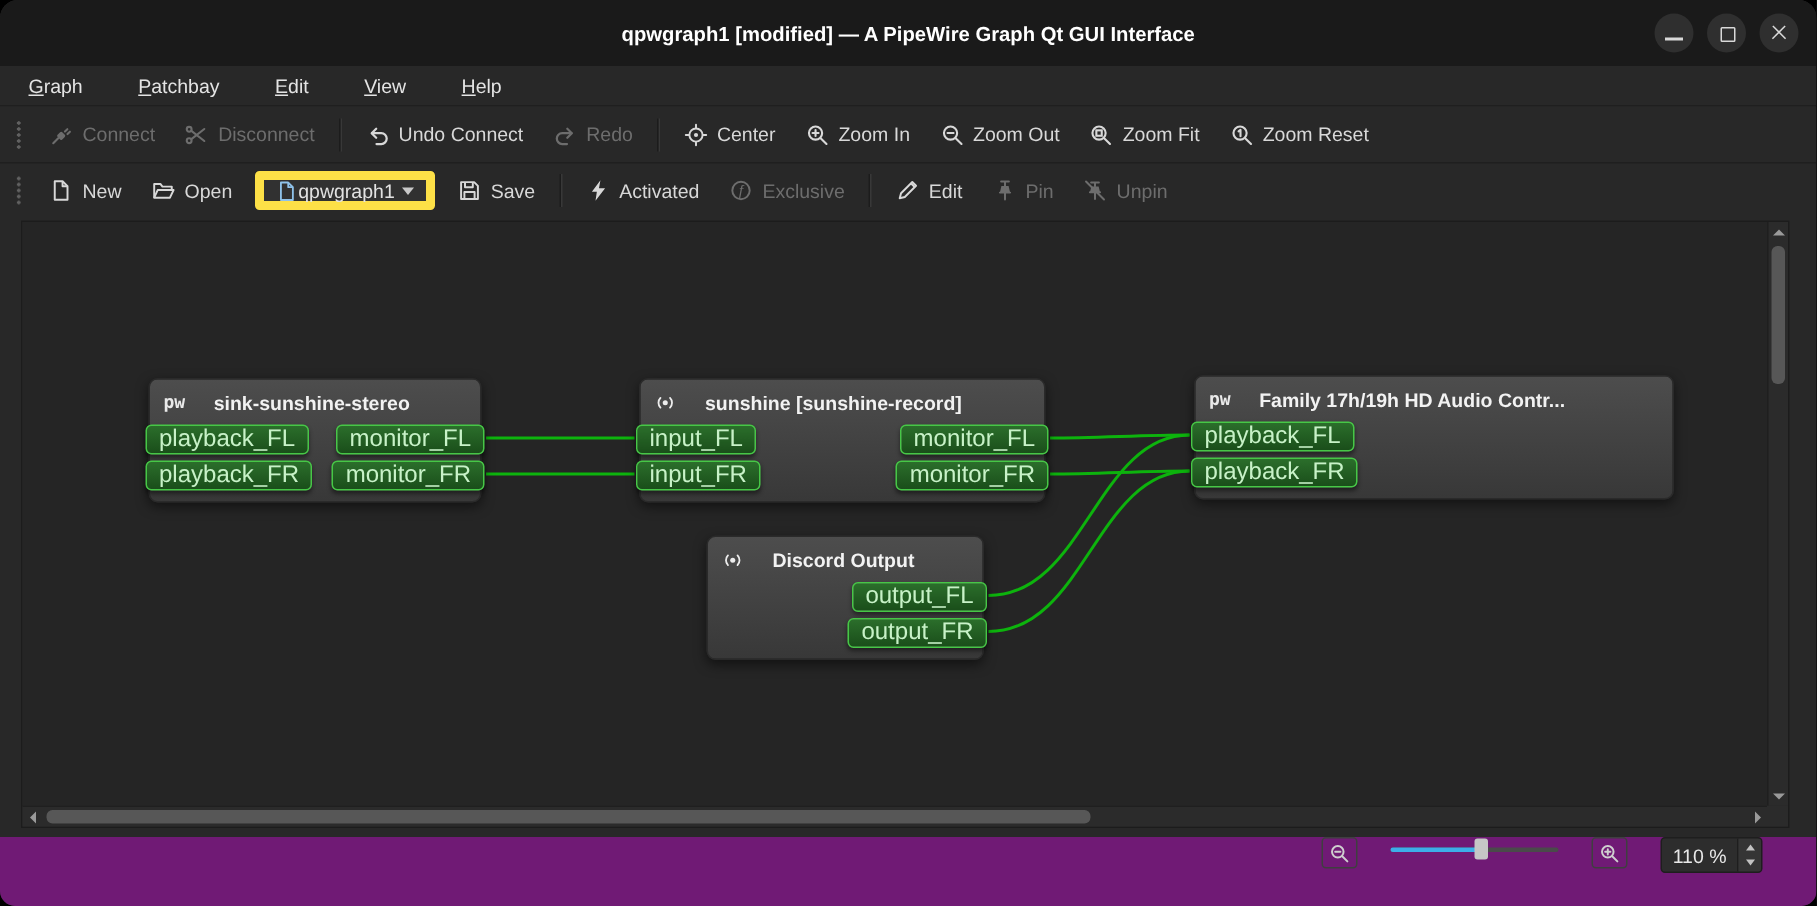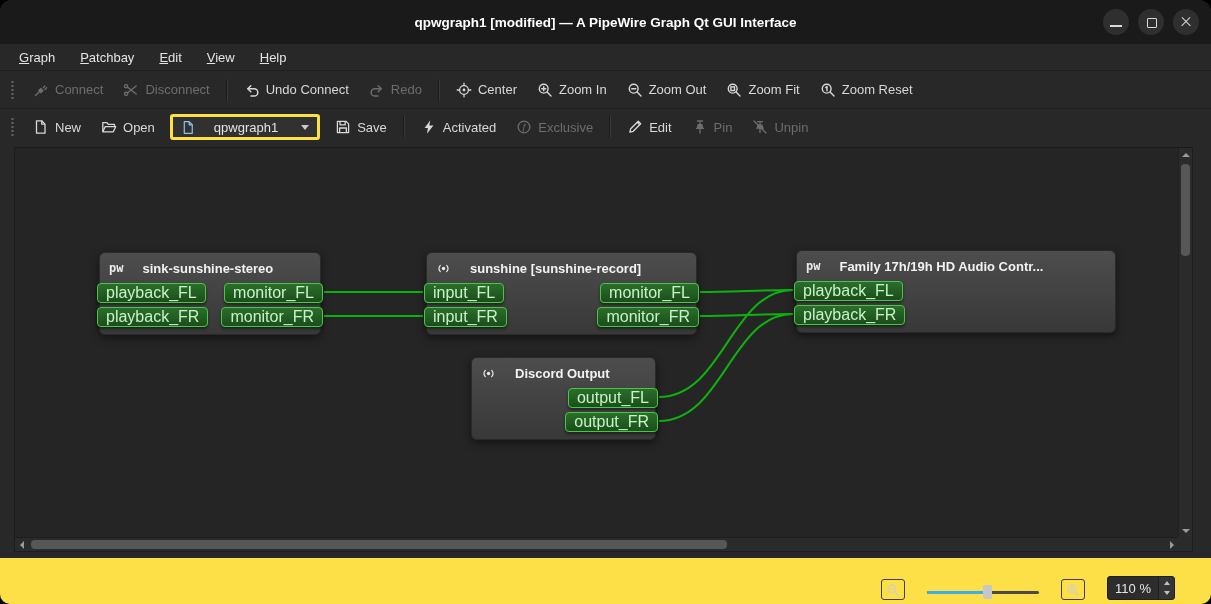--- a/index.html
+++ b/index.html
@@ -20,40 +20,40 @@
   .wbtn.min::after { content:""; position:absolute; left:7px; right:7px; top:16px; height:1.5px; background:#d9d9d9; }
   .wbtn.max::after { content:""; position:absolute; left:8.5px; top:8.5px; width:8px; height:8px;
                      border:1.2px solid #d9d9d9; border-radius:1px; }
   .wbtn.close::before, .wbtn.close::after { content:""; position:absolute; left:7px; top:12.3px;
                      width:12px; height:1.4px; background:#d9d9d9; }
   .wbtn.close::before { transform: rotate(45deg); }
   .wbtn.close::after  { transform: rotate(-45deg); }
 
   
   .menubar { flex: 0 0 27px; background: #282828; display: flex; align-items: center;
-             padding: 0 10px; gap: 7px; border-bottom: 1px solid #1f1f1f; }
+             padding: 0 10px; gap: 19px; border-bottom: 1px solid #1f1f1f; }
   .menu-item { display: inline-block; padding: 3px 9px; color: #e4e4e4; border-radius: 3px; cursor: default; }
   .menu-item::first-letter { text-decoration: underline; }
 
   
   .toolbar { flex: 0 0 37px; background: #282828; display: flex; align-items: center;
              padding: 0 6px; gap: 2px; }
   .toolbar + .toolbar { border-top: 1px solid #1f1f1f; }
   .tb-handle { width: 5px; height: 20px; margin: 0 7px 0 4px;
                background-image: radial-gradient(circle, #616161 1px, transparent 1.3px);
                background-size: 5px 4px; background-position: center; }
   .tb-sep { width: 2px; height: 22px; margin: 0 5px;
             border-left: 1px solid #1c1c1c; border-right: 1px solid #383838; }
   .tbtn { display: inline-flex; align-items: center; gap: 6px; height: 28px; padding: 0 9px;
           background: transparent; border: none; color: #d8d8d8; font: inherit; border-radius: 3px; cursor: pointer; }
   .tbtn.disabled { color: #6d6d6d; }
   .ic { flex: 0 0 auto; }
 
-  .combo { display: inline-flex; align-items: center; gap: 18px; height: 26px; padding: 0 8px; margin: 0 4px;
-           background: #313131; border: 3px solid #fde047; border-radius: 3px; color: #e2e2e2; cursor: pointer; }
+  .combo { display: inline-flex; align-items: center; gap: 0; height: 26px; padding: 0 8px; margin: 0 4px;
+           background: #313131; border: 6px solid #fde047; border-radius: 3px; color: #e2e2e2; cursor: pointer; }
   .combo .arrow { width: 0; height: 0; border-left: 4px solid transparent; border-right: 4px solid transparent;
                   border-top: 5px solid #c9c9c9; margin-left: 5px; }
 
   
   .central { flex: 1 1 auto; min-height: 0; padding: 2px 18px 6px 14px; background: #282828; }
   .canvas-frame { width: 100%; height: 100%; border: 1px solid #1c1c1c;
                   display: grid; grid-template-columns: 1fr 14px; grid-template-rows: 1fr 14px; }
   .canvas { position: relative; overflow: hidden; background: #252525; }
 
   .edges { position: absolute; left: 0; top: 0; pointer-events: none; }
@@ -79,21 +79,21 @@
   .sarrow { position: absolute; width: 13px; height: 13px; display: flex; align-items: center; justify-content: center; }
   .sarrow::after { content: ""; border: 4px solid transparent; }
   .sarrow.up    { top: 0; left: 0; }   .sarrow.up::after    { border-bottom-color: #9a9a9a; margin-top: -4px; }
   .sarrow.down  { bottom: 0; left: 0; }.sarrow.down::after  { border-top-color: #9a9a9a; margin-bottom: -4px; }
   .sarrow.left  { left: 0; top: 0; }   .sarrow.left::after  { border-right-color: #9a9a9a; margin-left: -4px; }
   .sarrow.right { right: 0; top: 0; }  .sarrow.right::after { border-left-color: #9a9a9a; margin-right: -4px; }
   .vthumb { position: absolute; left: 2px; width: 9px; top: 16px; height: 92px; background: #575757; border-radius: 4px; }
   .hthumb { position: absolute; top: 2px; height: 9px; left: 16px; width: 696px; background: #575757; border-radius: 4px; }
 
   
-  .statusbar { flex: 0 0 46px; background: #fde047; display: flex; align-items: flex-end;
+  .statusbar { flex: 0 0 46px; background: #701a75; display: flex; align-items: flex-start;
                justify-content: flex-end; padding: 0 36px 4px 14px; gap: 22px; }
   .zoombtn { width: 24px; height: 21px; border: 1px solid #3f3f3f; border-radius: 3px;
              display: flex; align-items: center; justify-content: center; color: #cfcfcf;
              background: transparent; cursor: pointer; }
   .slider { position: relative; width: 112px; height: 16px; cursor: pointer; }
   .slider .track  { position: absolute; top: 7px; left: 0; right: 0; height: 3px; background: #4a4a4a; border-radius: 2px; }
   .slider .fill   { position: absolute; top: 7px; left: 0; width: 60px; height: 3px; background: #3daee9; border-radius: 2px; }
   .slider .handle { position: absolute; top: 1px; left: 56px; width: 9px; height: 14px; background: #c6c6c6; border-radius: 2px; }
   .spinbox { display: flex; align-items: stretch; height: 24px; background: #2d2d2d;
              border: 1px solid #1e1e1e; border-radius: 3px; overflow: hidden; }

